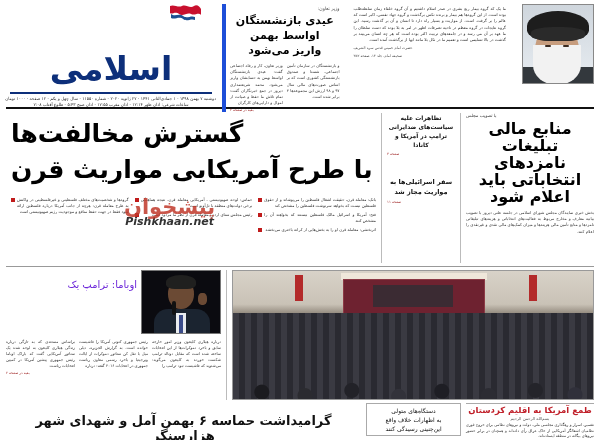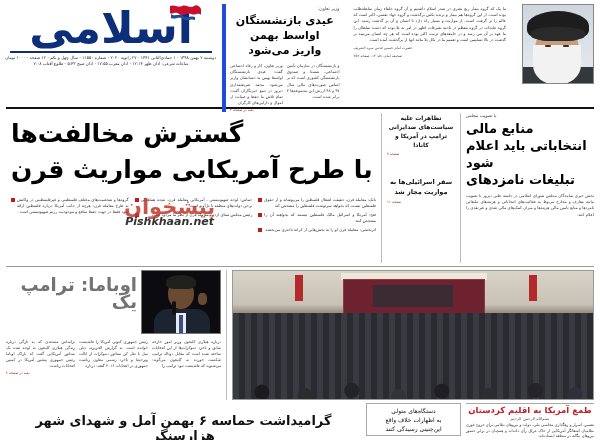--- a/index.html
+++ b/index.html
@@ -10,23 +10,23 @@
     color:#111;
     position:relative;
   }
   .page{position:relative;width:600px;height:440px;box-sizing:border-box;padding:4px 6px;}
 
   
   .masthead{display:flex;flex-direction:row-reverse;align-items:flex-start;height:100px;gap:6px;}
   .mh-logo{width:210px;flex:0 0 210px;position:relative;padding-top:4px;}
   .logo-word{
     font-family:"DejaVu Sans","Liberation Sans",sans-serif;
-    font-weight:bold;font-size:44px;line-height:40px;
+    font-weight:bold;font-size:33px;line-height:40px;
     color:#0d2f7a;text-align:center;letter-spacing:-1px;
-    white-space:nowrap;direction:rtl;
+    white-space:nowrap;direction:rtl;margin-top:41px;
   }
   .logo-flag{
     position:absolute;top:0px;right:14px;width:34px;height:20px;
   }
   .logo-rule{height:2px;background:#0d2f7a;margin:3px 4px 2px 4px;}
   .logo-meta{font-size:4.2px;line-height:6px;text-align:center;color:#222;direction:rtl;}
   .logo-meta div{white-space:nowrap;}
 
   .mh-lead{flex:1 1 auto;padding:2px 4px 0 4px;border-left:4px solid #1d4ed8;}
   .kicker{font-size:4.6px;color:#444;text-align:right;margin-bottom:2px;}
@@ -72,21 +72,21 @@
 
   .b2-sep{width:1px;background:#bbb;flex:0 0 1px;}
 
   .b2-mid{width:68px;flex:0 0 68px;}
   .mid-title{font-size:6px;line-height:9px;font-weight:bold;text-align:center;color:#111;direction:rtl;}
   .mid-title2{font-size:6.5px;line-height:9.5px;font-weight:bold;text-align:center;color:#111;direction:rtl;margin-top:22px;}
   .mid-ref{font-size:3.6px;color:#9b1b1b;text-align:left;margin-top:3px;}
 
   .b2-left{width:128px;flex:0 0 128px;}
   .left-kicker{font-size:4.4px;color:#444;text-align:left;margin-bottom:2px;}
-  .left-head{font-size:13px;font-weight:bold;line-height:17px;text-align:left;color:#000;direction:rtl;}
+  .left-head{font-size:16px;font-weight:bold;line-height:17px;text-align:center;color:#000;direction:rtl;}
   .left-body{font-size:4px;line-height:6.2px;text-align:justify;color:#333;direction:rtl;margin-top:5px;}
 
   
   .watermark{position:absolute;left:124px;top:196px;z-index:40;pointer-events:none;}
   .wm-fa{font-size:21px;font-weight:bold;color:#c0392b;opacity:.85;text-align:center;line-height:22px;}
   .wm-en{font-size:11px;font-weight:bold;color:#333;font-style:italic;text-align:center;margin-top:-3px;}
 
   
   .band3{display:flex;flex-direction:row-reverse;gap:5px;height:130px;margin-top:3px;}
   .b3-left{flex:0 0 360px;}
@@ -109,21 +109,21 @@
       radial-gradient(circle at 71% 96%, #2c2c33 7px, transparent 8px),
       radial-gradient(circle at 84% 90%, #24242a 7px, transparent 8px),
       radial-gradient(circle at 95% 95%, #30303a 7px, transparent 8px),
       repeating-linear-gradient(90deg,#3a3a42 0 6px,#2a2a31 6px 12px),
       linear-gradient(#555057,#222024);
   }
   .ph-crowd2{position:absolute;left:0;bottom:40px;width:360px;height:40px;opacity:.85;
     background:repeating-linear-gradient(90deg,#4a4750 0 5px,#34323a 5px 10px);}
   .b3-right{flex:1 1 auto;border-right:1px solid #bbb;padding-right:5px;}
   .obama{display:flex;flex-direction:row-reverse;gap:4px;}
-  .ob-head{flex:1;font-size:18px;font-weight:bold;line-height:17px;text-align:right;direction:rtl;color:#737373;padding-top:6px;}
+  .ob-head{flex:1;font-size:10px;font-weight:normal;line-height:17px;text-align:right;direction:rtl;color:#6d28d9;padding-top:6px;}
   .ob-photo{width:78px;height:62px;flex:0 0 78px;border:1px solid #777;position:relative;overflow:hidden;background:#0b0b10;}
   .ob-face{position:absolute;left:26px;top:8px;width:26px;height:30px;border-radius:48%;background:#6b4a34;}
   .ob-hair{position:absolute;left:24px;top:4px;width:30px;height:14px;border-radius:50% 50% 30% 30%;background:#20201f;}
   .ob-body{position:absolute;left:12px;bottom:0;width:56px;height:24px;background:#1b2430;border-radius:14px 14px 0 0;}
   .ob-shirt{position:absolute;left:34px;bottom:0;width:10px;height:20px;background:#e9ecef;}
   .ob-tie{position:absolute;left:37px;bottom:0;width:4px;height:18px;background:#3b4c8a;}
   .ob-hand{position:absolute;left:56px;top:22px;width:9px;height:12px;border-radius:40%;background:#6b4a34;}
   .ob-mic{position:absolute;left:30px;top:30px;width:4px;height:14px;background:#111;border-radius:2px;}
   .ob-cols{display:flex;flex-direction:row-reverse;gap:4px;margin-top:5px;}
   .ob-cols .col{flex:1;font-size:3.9px;line-height:6px;text-align:justify;color:#333;direction:rtl;}
@@ -240,22 +240,22 @@
       <div class="mid-ref">صفحه ۳</div>
       <div class="mid-title2">سفر اسرائیلی‌ها به مواریث مجاز شد</div>
       <div class="mid-ref">صفحه ۱۱</div>
     </div>
 
     <div class="b2-sep"></div>
 
     <div class="b2-left">
       <div class="left-kicker">با تصویب مجلس</div>
       <div class="left-head">منابع مالی</div>
+      <div class="left-head">تبلیغات نامزدهای</div>
       <div class="left-head">انتخاباتی باید اعلام شود</div>
-      <div class="left-head">تبلیغات نامزدهای</div>
       <div class="left-body">بخش خبری نمایندگان مجلس شورای اسلامی در جلسه علنی دیروز با تصویب بیانیه معارف و مخارج مربوط به فعالیت‌های انتخاباتی و هزینه‌های تبلیغاتی نامزدها و منابع تأمین مالی هزینه‌ها و میزان کمک‌های مالی نقدی و غیرنقدی را اعلام کنند.</div>
     </div>
 
   </div>
 
   <div class="watermark">
     <div class="wm-fa">پیشخوان</div>
     <div class="wm-en">Pishkhaan.net</div>
   </div>
 

